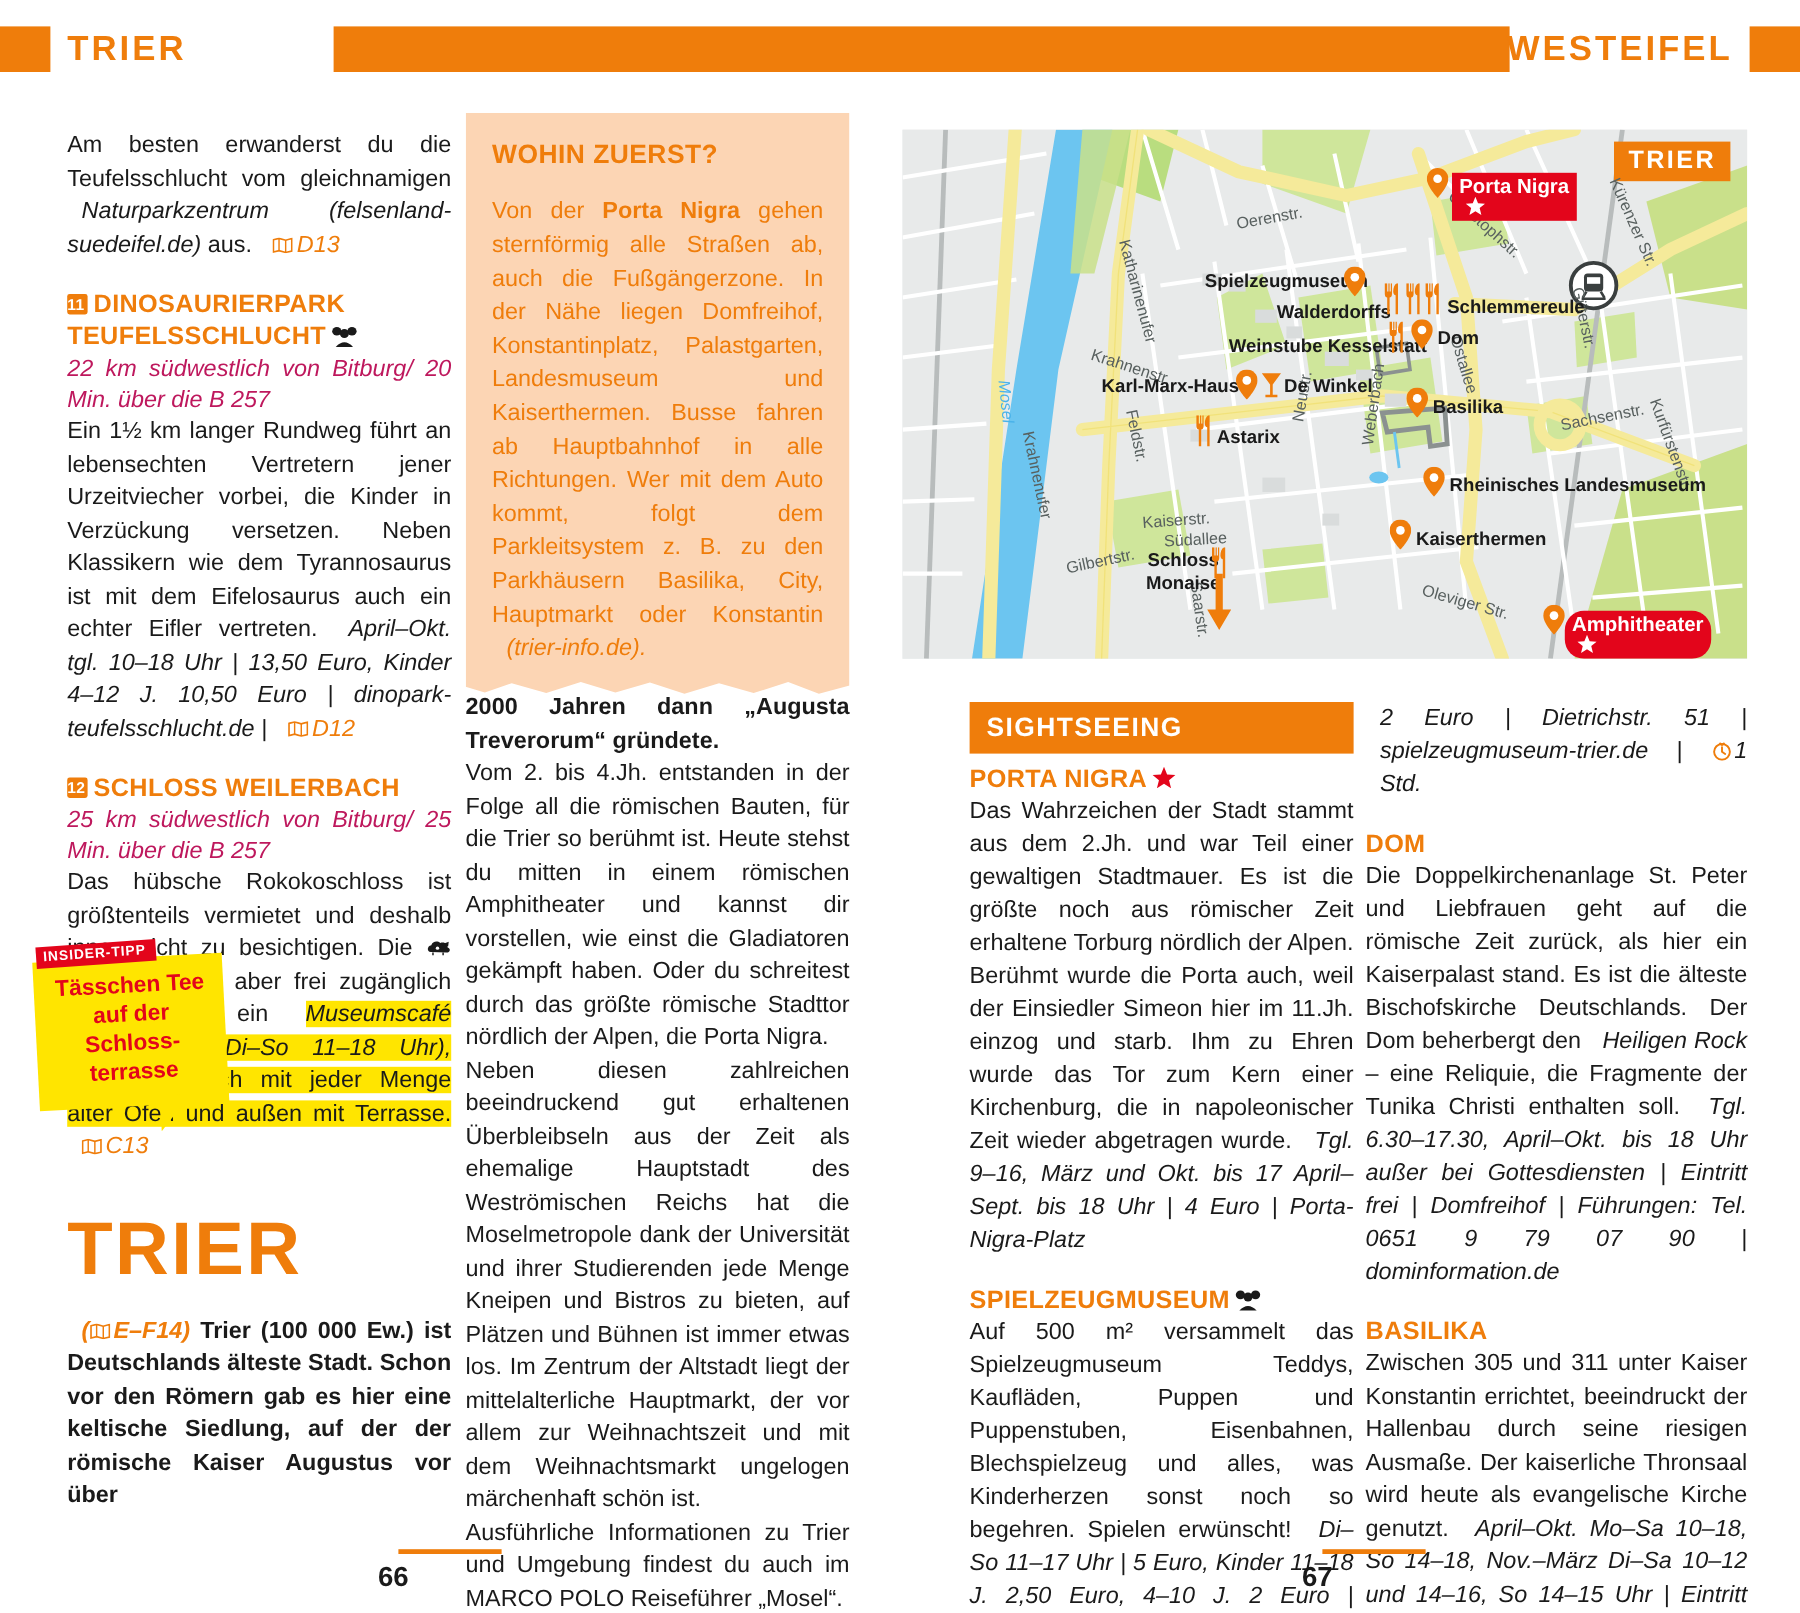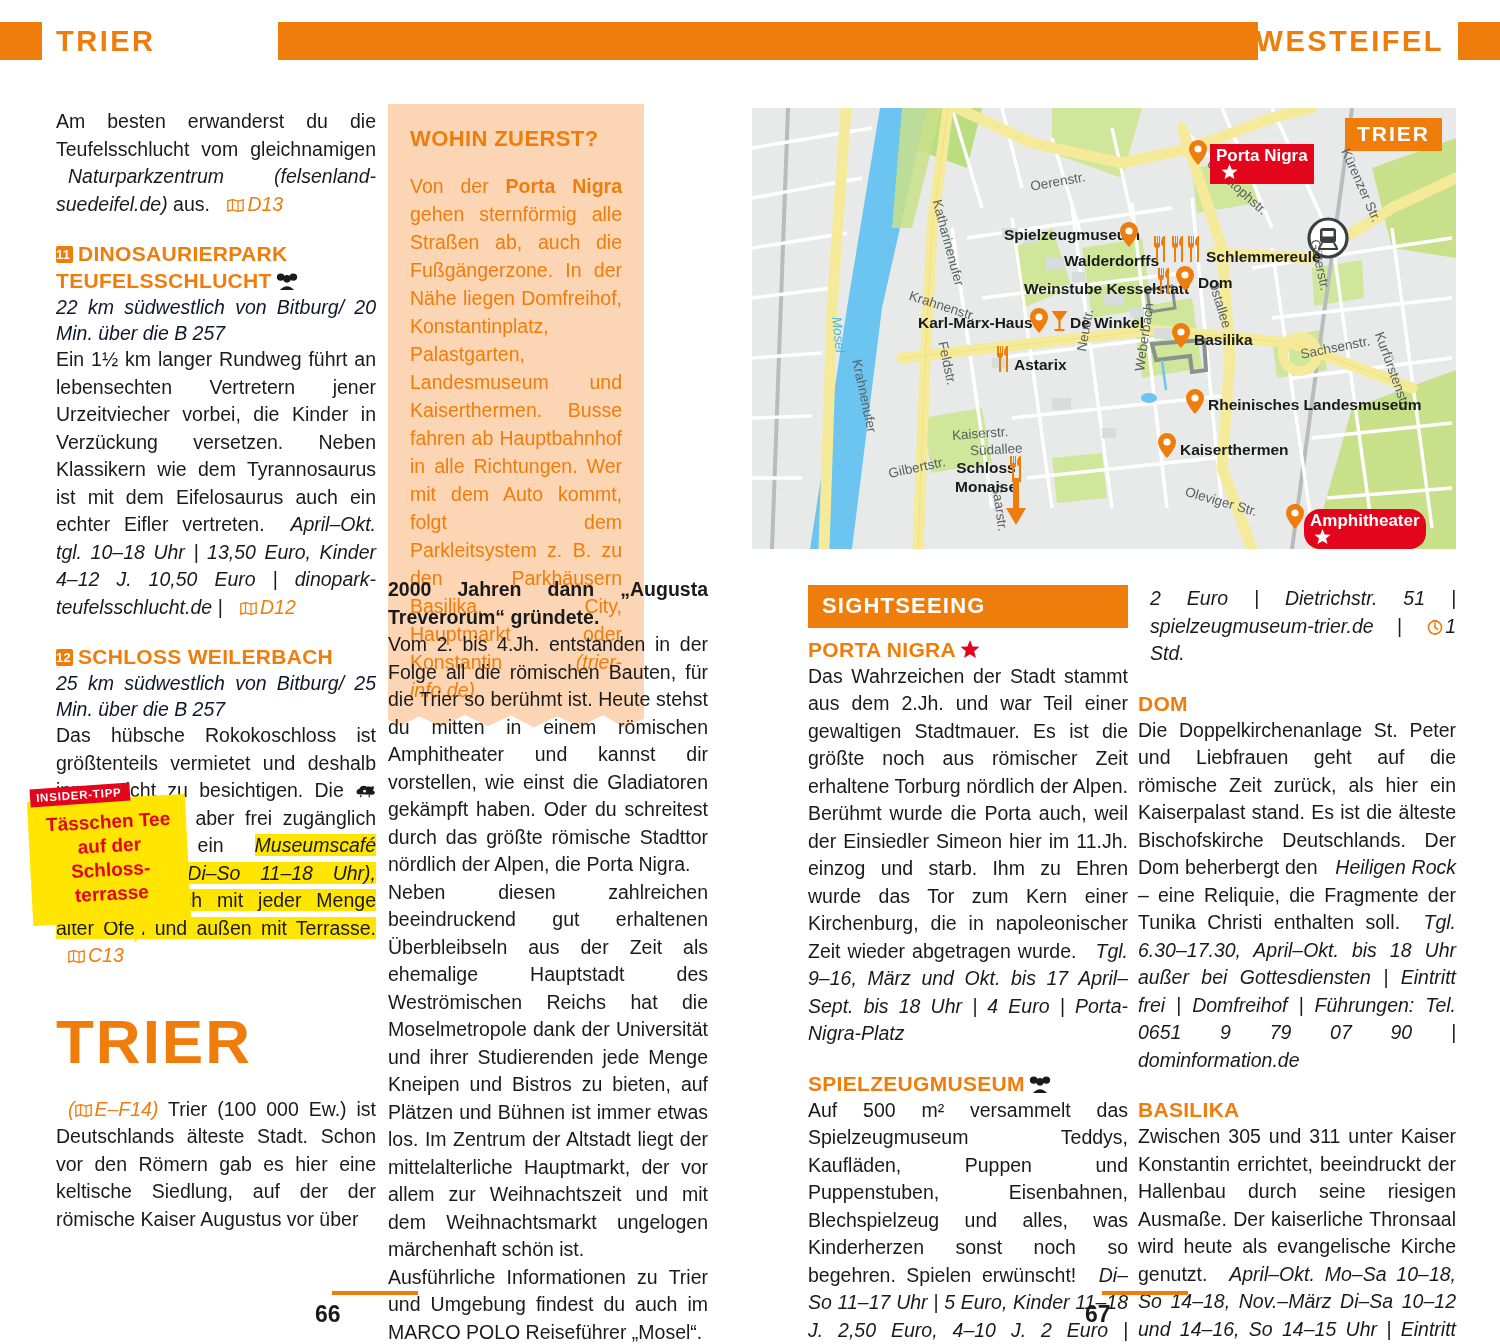--- a/index.html
+++ b/index.html
@@ -36,40 +36,40 @@
 
   p{margin:0;}
   .i{font-style:italic;margin-left:12px;}
   .b{font-weight:700;}
   .orange{color:#ef7d0b;}
 
   .poi-head{
     color:#ef7d0b;font-weight:700;font-size:21px;line-height:27px;
     letter-spacing:.3px;margin-top:22px;
   }
-  .poi-sub{color:#0f172a;font-style:italic;font-size:19.5px;line-height:26px;}
+  .poi-sub{color:#be185d;font-style:italic;font-size:19.5px;line-height:26px;}
   .num-badge{
     display:inline-block;background:#ef7d0b;color:#fff;
     font-size:13px;font-weight:700;line-height:17px;
     min-width:17px;height:17px;text-align:center;
     vertical-align:2px;margin-right:5px;border-radius:2px;
     font-family:"Liberation Sans", sans-serif;
   }
 
   
   .mapicon{display:inline-block;width:17px;height:13px;vertical-align:-1px;margin-right:3px;}
 
   .kids-icon{display:inline-block;width:22px;height:18px;vertical-align:-3px;margin-left:4px;}
   .star-icon{display:inline-block;width:20px;height:19px;vertical-align:-2px;margin-left:4px;}
   .park-icon{display:inline-block;width:21px;height:15px;vertical-align:-2px;}
   .clock-icon{display:inline-block;width:16px;height:16px;vertical-align:-2px;margin:0 2px;}
 
   
   .tipbox{
-    position:absolute;left:388px;top:104px;width:256px;
+    position:absolute;left:388px;top:94px;width:320px;
     background:#fcd5b4;color:#ef7d0b;padding:22px 22px 26px 22px;
     box-sizing:border-box;
     -webkit-clip-path:polygon(0 0,100% 0,100% 98.2%,92% 99.6%,84% 97.6%,75% 99.5%,66% 97.8%,57% 99.6%,48% 97.7%,39% 99.4%,30% 97.6%,21% 99.5%,12% 97.8%,5% 99.4%,0 98.4%);
             clip-path:polygon(0 0,100% 0,100% 98.2%,92% 99.6%,84% 97.6%,75% 99.5%,66% 97.8%,57% 99.6%,48% 97.7%,39% 99.4%,30% 97.6%,21% 99.5%,12% 97.8%,5% 99.4%,0 98.4%);
   }
   .tipbox h3{margin:0 0 20px 0;font-size:22px;font-weight:700;letter-spacing:.4px;}
   .tipbox p{font-size:19.5px;line-height:28px;text-align:justify;-moz-text-align-last:left;text-align-last:left;}
 
   
   .insider{position:absolute;left:30px;top:786px;width:160px;}
@@ -93,21 +93,21 @@
     border-left:26px solid #ffe500;border-bottom:30px solid transparent;
     transform:rotate(-3deg);
   }
   .hl{background:#ffe500;}
 
   
   .bigtitle{
     color:#ef7d0b;font-weight:700;font-size:62px;line-height:64px;
     letter-spacing:2px;margin:40px 0 22px 0;
   }
-  .lead{font-weight:400;font-size:19.5px;line-height:27.5px;}
+  .lead{font-weight:700;font-size:19.5px;line-height:27.5px;}
 
   
   .sectionbar{
     background:#ef7d0b;color:#fff;font-weight:700;font-size:22px;
     letter-spacing:1.2px;padding:7px 14px 8px 14px;margin-bottom:8px;
   }
 
   
   .map{position:absolute;left:752px;top:108px;width:704px;height:441px;
        background:#e8eaea;overflow:hidden;}

